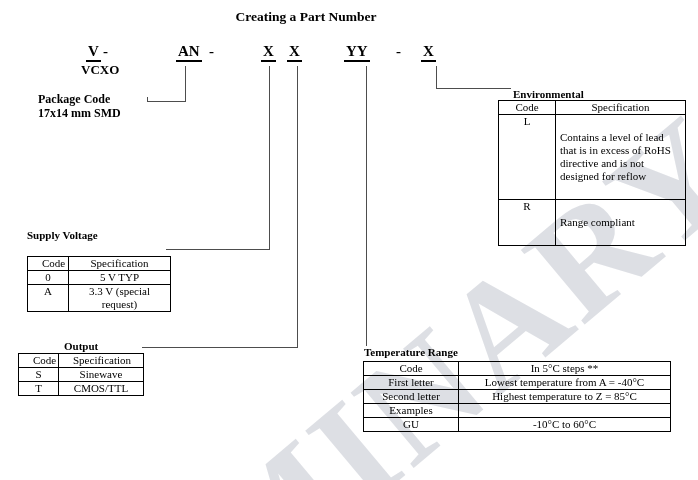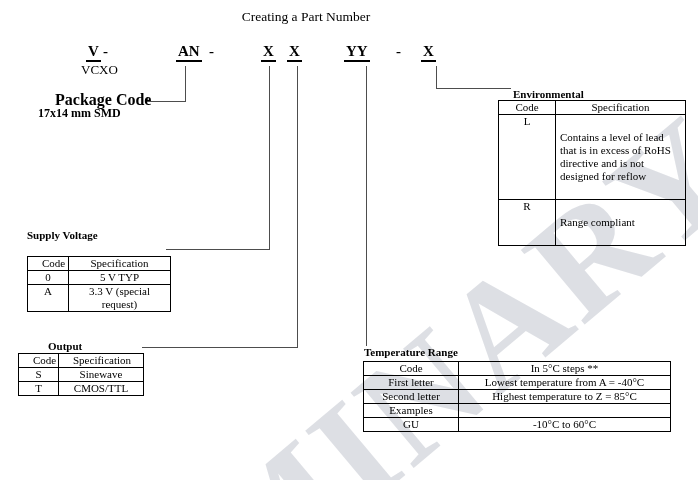--- a/index.html
+++ b/index.html
@@ -1,21 +1,21 @@
 <!DOCTYPE html>
 <html><head>
 <meta charset="utf-8">
 <style>
   html,body { margin:0; padding:0; background:#ffffff; }
   .page {
     position:relative; width:698px; height:480px; background:#ffffff;
     font-family:"Liberation Serif", serif; color:#000; overflow:hidden;
   }
   .abs { position:absolute; }
-  .bold { font-weight:normal; }
+  .bold { font-weight:bold; }
   
   .watermark {
     position:absolute; left:0; top:0; z-index:0;
     transform: translate(-190px, 810px) rotate(-40deg);
     transform-origin:0 0;
     font-family:"Liberation Serif", serif; font-weight:bold;
     font-size:150px; line-height:1; white-space:nowrap; letter-spacing:3px;
     color: rgba(198,202,210,0.60);
     pointer-events:none;
   }
@@ -64,21 +64,21 @@
     <div class="line" style="left:166px; top:249px; width:104px; height:1px;"></div>
 
     <div class="line" style="left:297px; top:66px; width:1px; height:282px;"></div>
     <div class="line" style="left:142px; top:347px; width:156px; height:1px;"></div>
 
     <div class="line" style="left:366px; top:66px; width:1px; height:280px;"></div>
 
     <div class="line" style="left:436px; top:66px; width:1px; height:23px;"></div>
     <div class="line" style="left:436px; top:88px; width:75px; height:1px;"></div>
 
-    <div class="sec-title" style="left:38px; top:93px; font-size:16px;margin-left:17px;">Package Code</div>
+    <div class="sec-title" style="left:38px; top:93px; font-size:12px;">Package Code</div>
     <div class="sec-title" style="left:38px; top:107px; font-size:12px;">17x14 mm SMD</div>
 
     <div class="sec-title" style="left:513px; top:88px;">Environmental</div>
     <table class="doc" style="left:498px; top:100px; width:187px;">
       <colgroup>
           <col style="width:57px">
           <col style="width:130px">
         </colgroup>
       <tbody>
           <tr style="height:14px">
@@ -111,21 +111,21 @@
         <td>0</td>
         <td>5 V TYP</td>
       </tr>
       <tr style="height:27px">
         <td>A</td>
         <td>3.3 V (special request)</td>
       </tr>
     </tbody>
       </table>
 
-    <div class="sec-title" style="left:48px; top:340px;text-align:right;">Output</div>
+    <div class="sec-title" style="left:64px; top:340px;text-align:right;">Output</div>
     <table class="doc" style="left:18px; top:353px; width:125px;">
       <colgroup>
           <col style="width:40px">
           <col style="width:85px">
         </colgroup>
       <tbody>
           <tr style="height:14px">
         <td>Code</td>
         <td>Specification</td>
       </tr>

